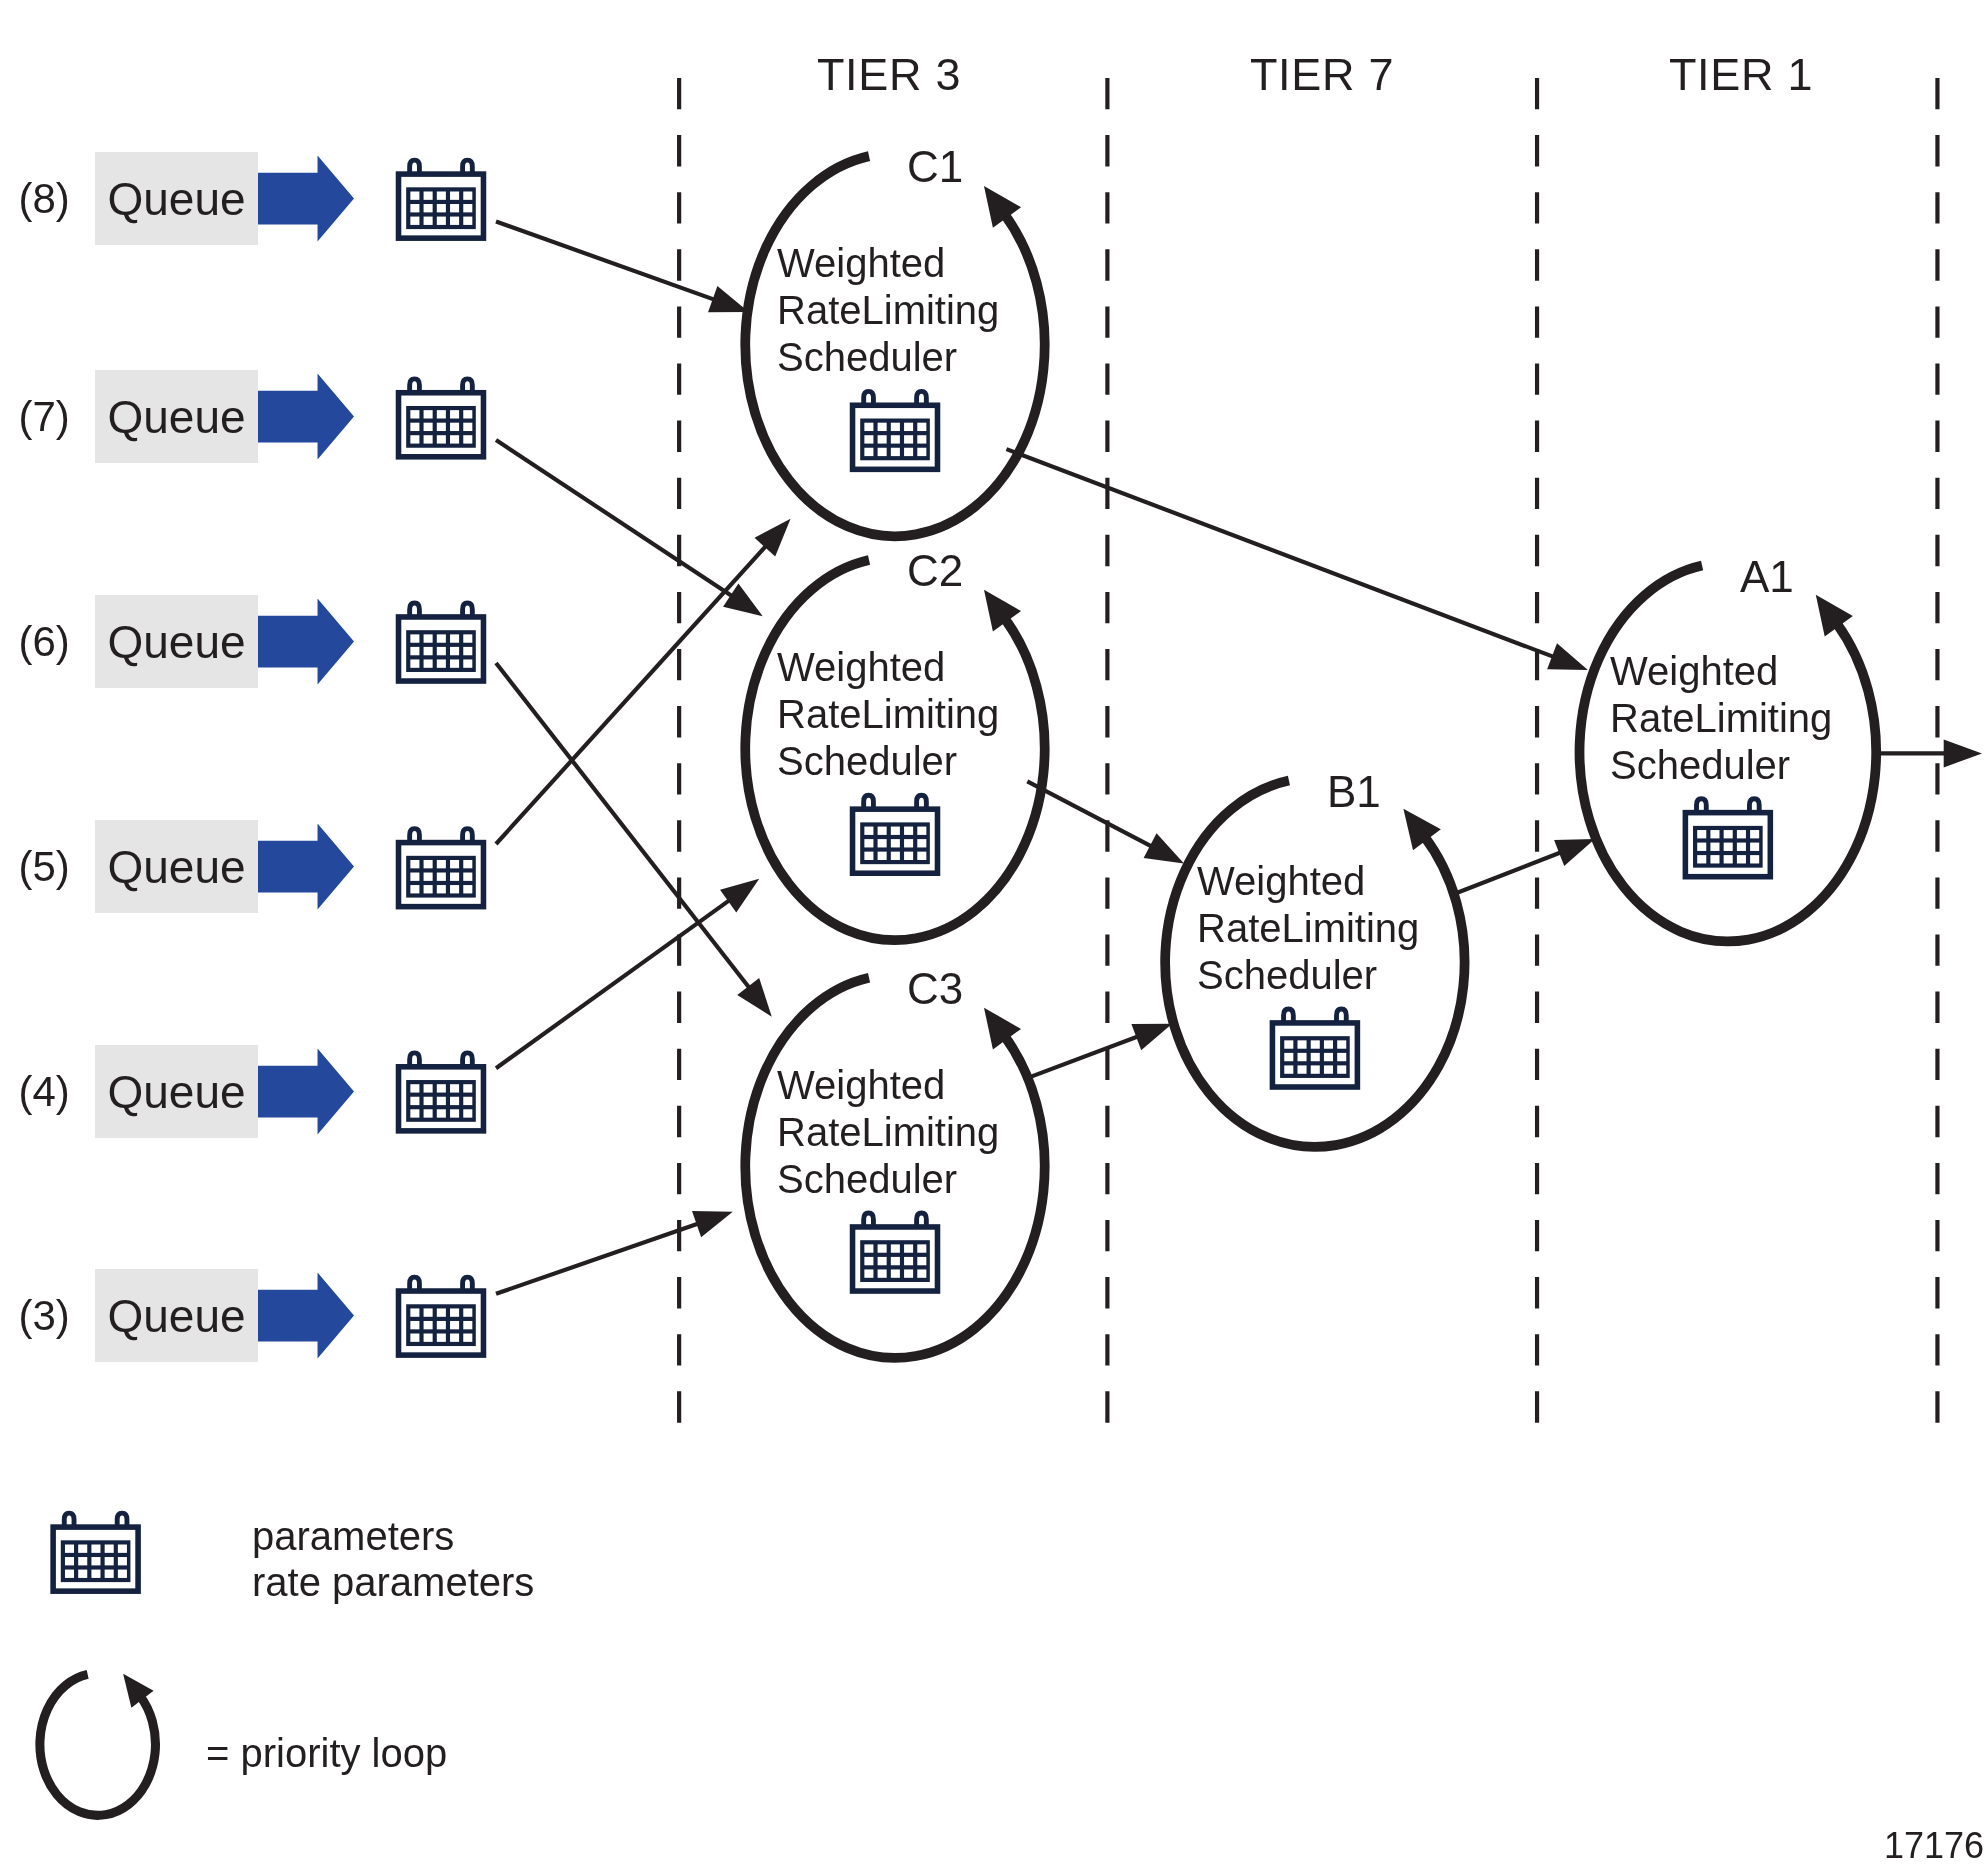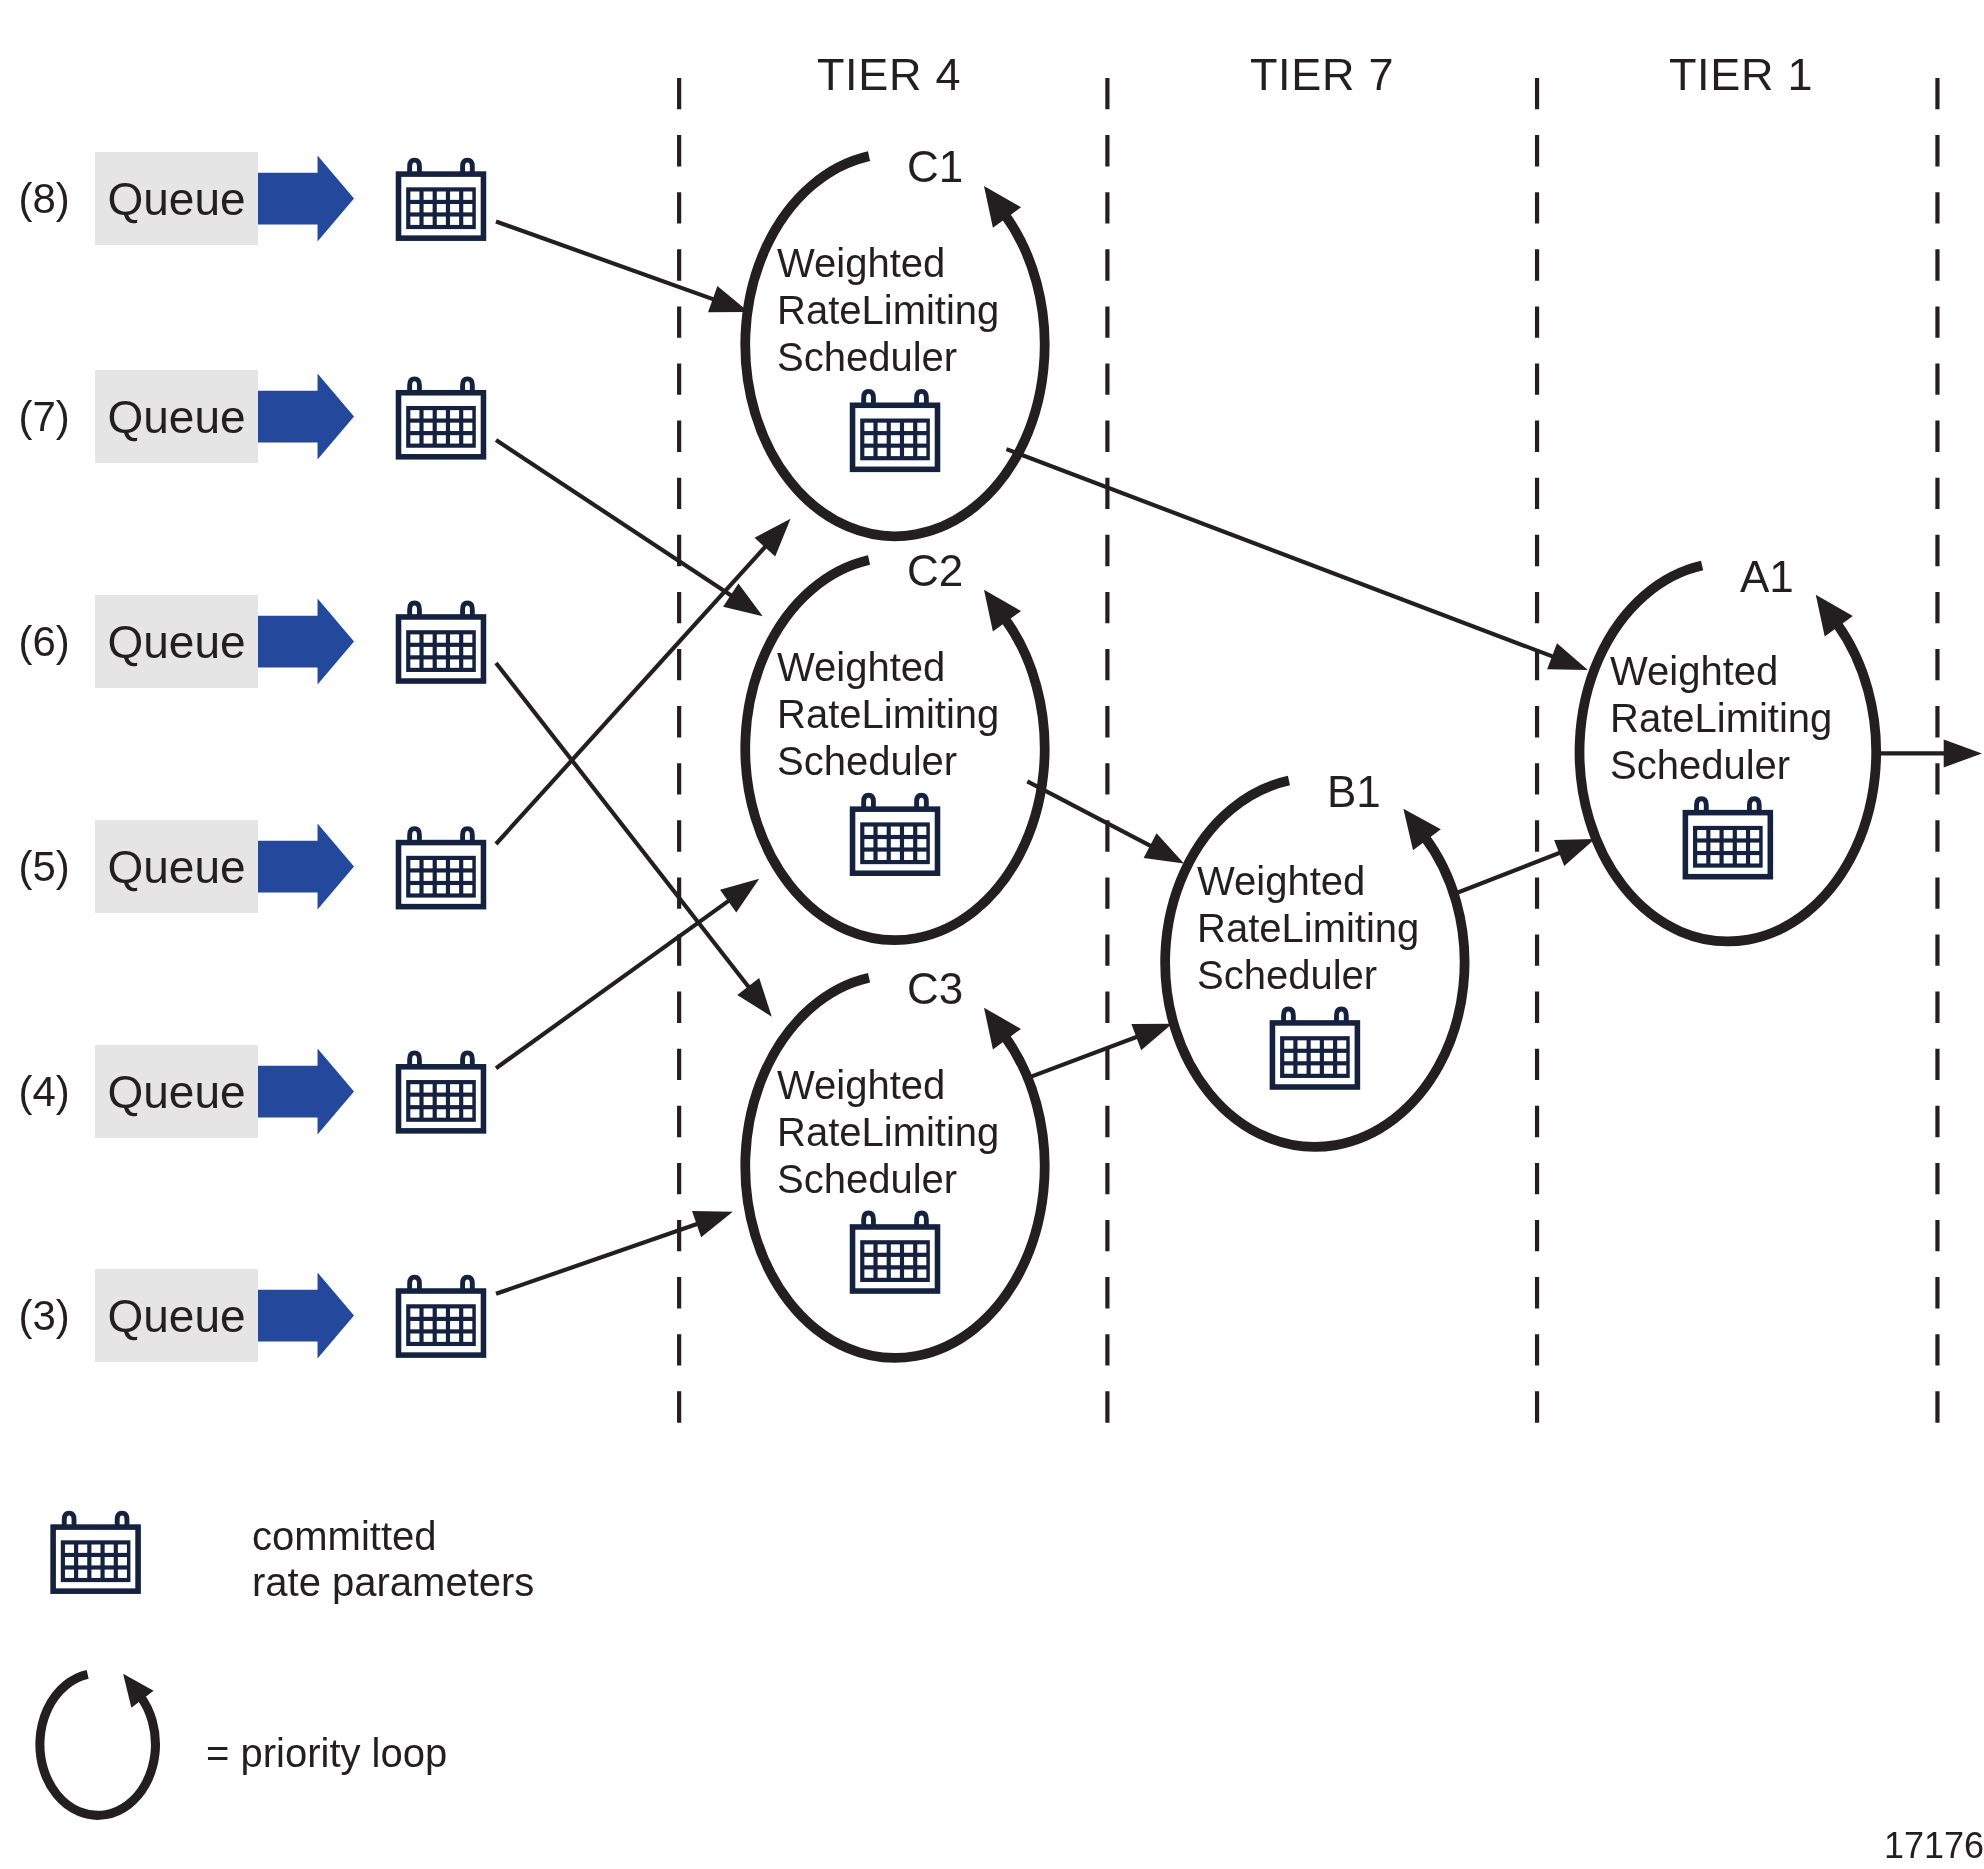--- a/index.html
+++ b/index.html
@@ -154,21 +154,21 @@
 
     <use href="#cal" x="1220" y="557"></use>
     <use href="#cal" x="1220" y="1137"></use>
     <use href="#cal" x="1220" y="1737"></use>
     <use href="#cal" x="1823" y="1444"></use>
     <use href="#cal" x="2416" y="1142"></use>
 
     <use href="#cal" x="72" y="2168"></use>
   </svg>
 
-  <div class="tier" style="left:889px">TIER 4</div>
+  <div class="tier" style="left:889px">TIER 3</div>
   <div class="tier" style="left:1322px">TIER 7</div>
   <div class="tier" style="left:1741px">TIER 1</div>
 
   <div class="qrow" style="top:150px">
     <span class="qnum">(8)</span>
     <div class="qbox">Queue</div>
     <span class="qarrow"></span>
   </div>
   <div class="qrow" style="top:368px">
     <span class="qnum">(7)</span>
@@ -222,20 +222,20 @@
     <span>RateLimiting</span>
     <span>Scheduler</span>
   </div>
   <div class="sched-text" style="left:1610px;top:648px">
     <span>Weighted</span>
     <span>RateLimiting</span>
     <span>Scheduler</span>
   </div>
 
   <div class="legend-text" style="left:206px;top:1513px">
-    <div class="ind">committed</div>
+    <div class="ind">parameters</div>
     <div class="ind">rate parameters</div>
   </div>
   <div class="legend-text" style="left:206px;top:1730px">= priority loop</div>
 
   <div class="fignum">17176</div>
 </div>
 
 
 </body></html>

